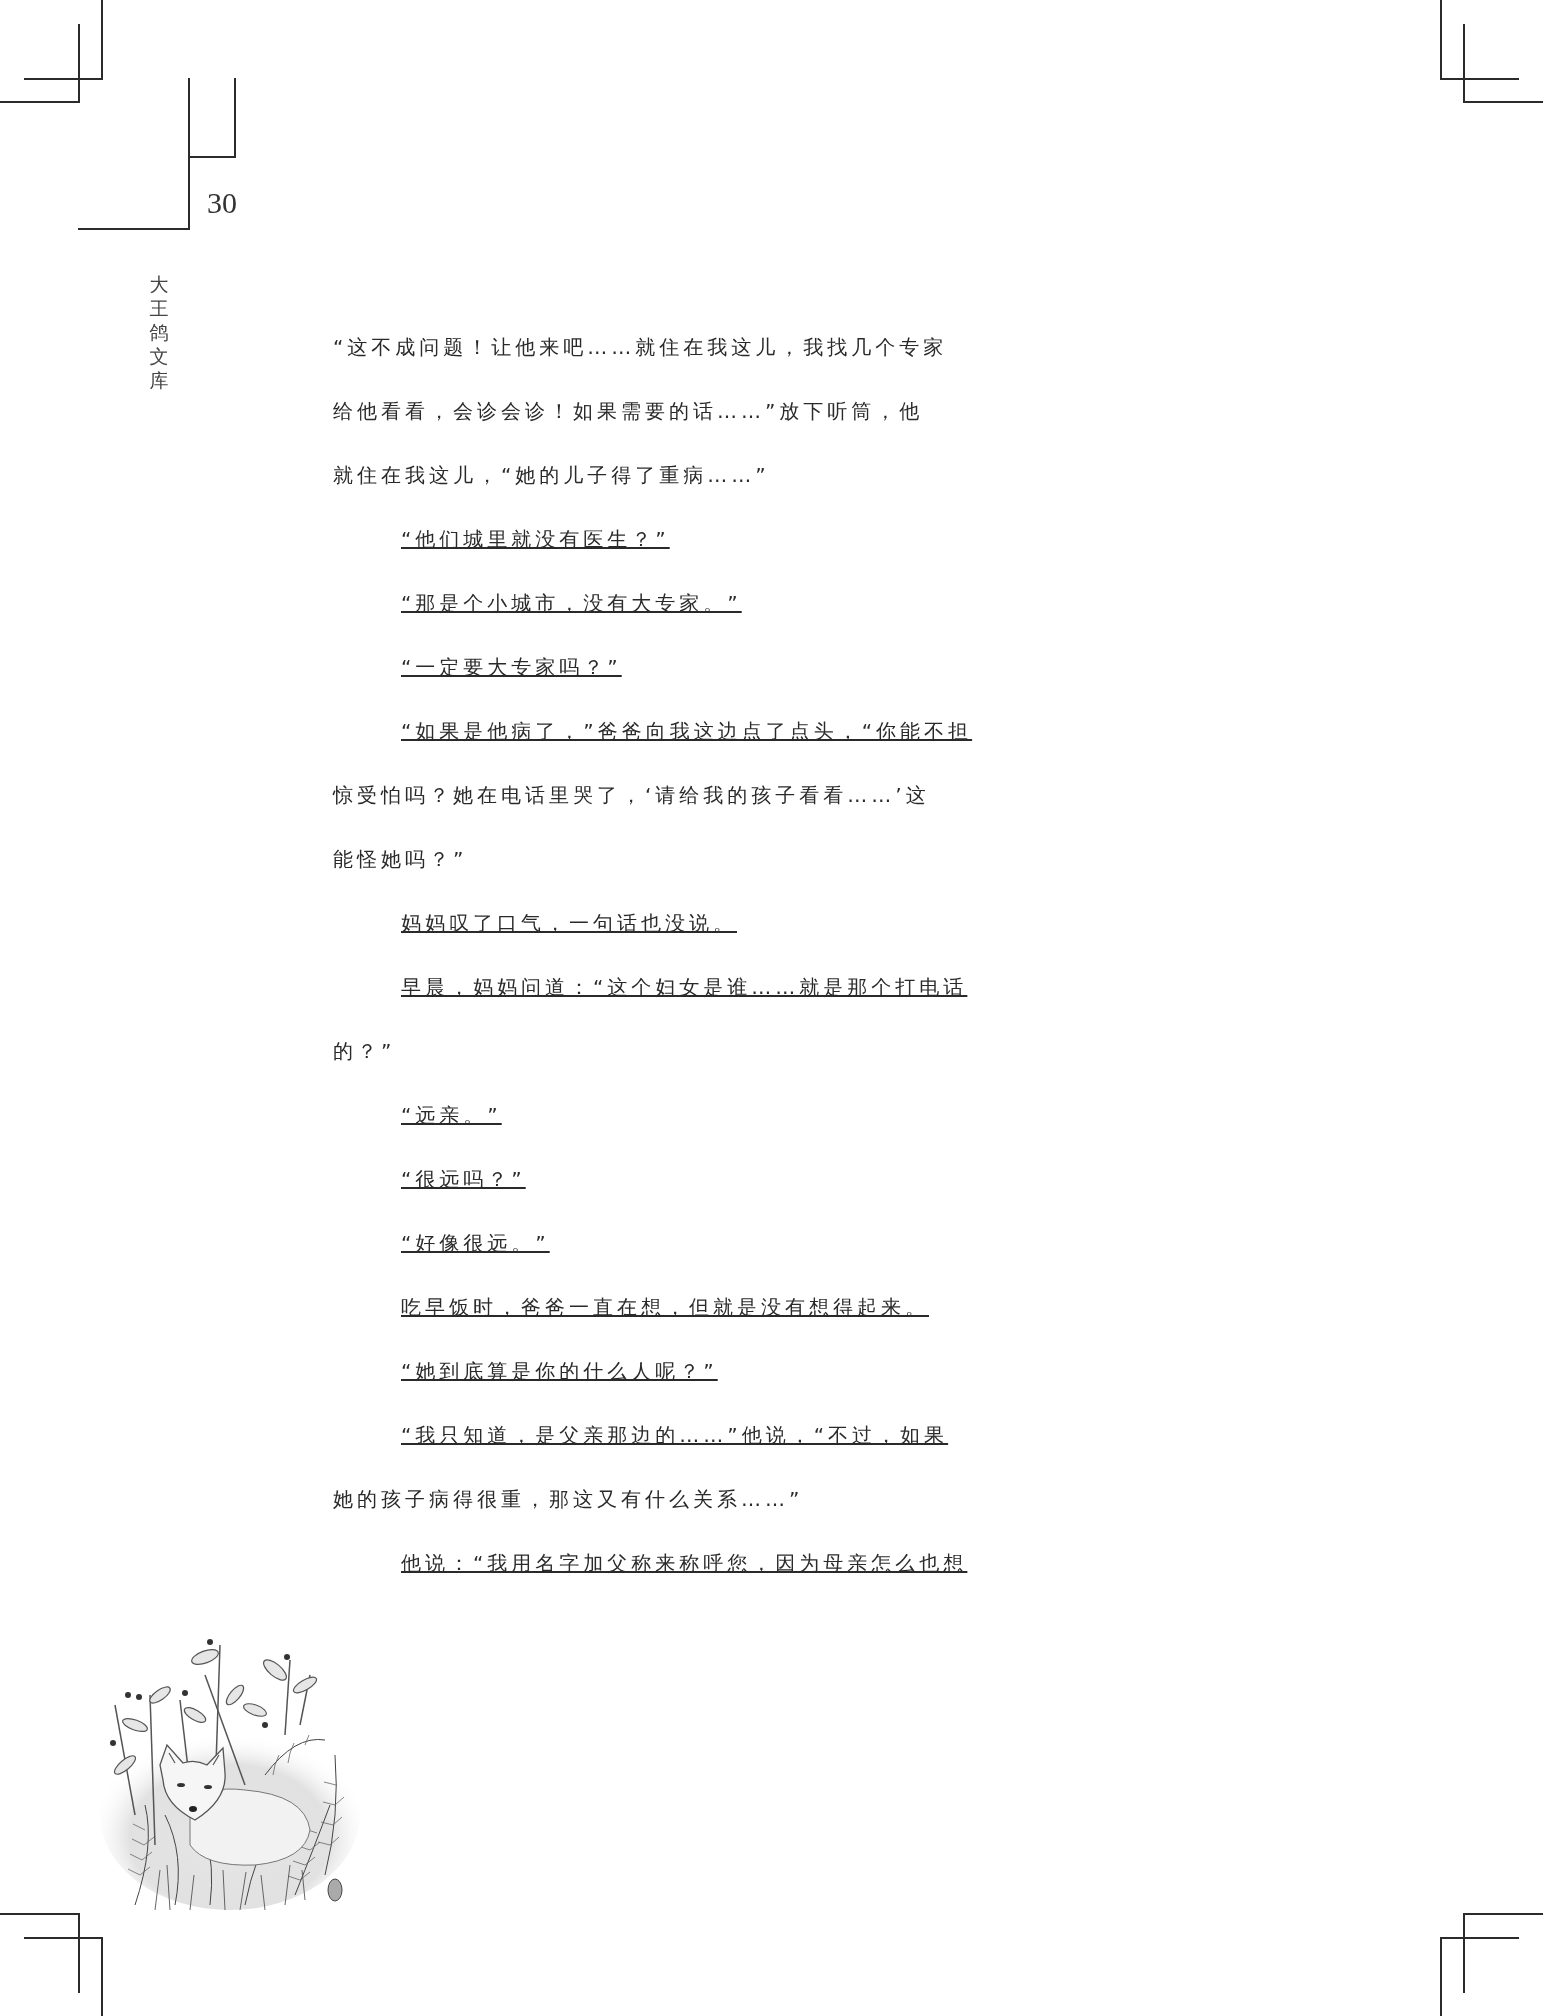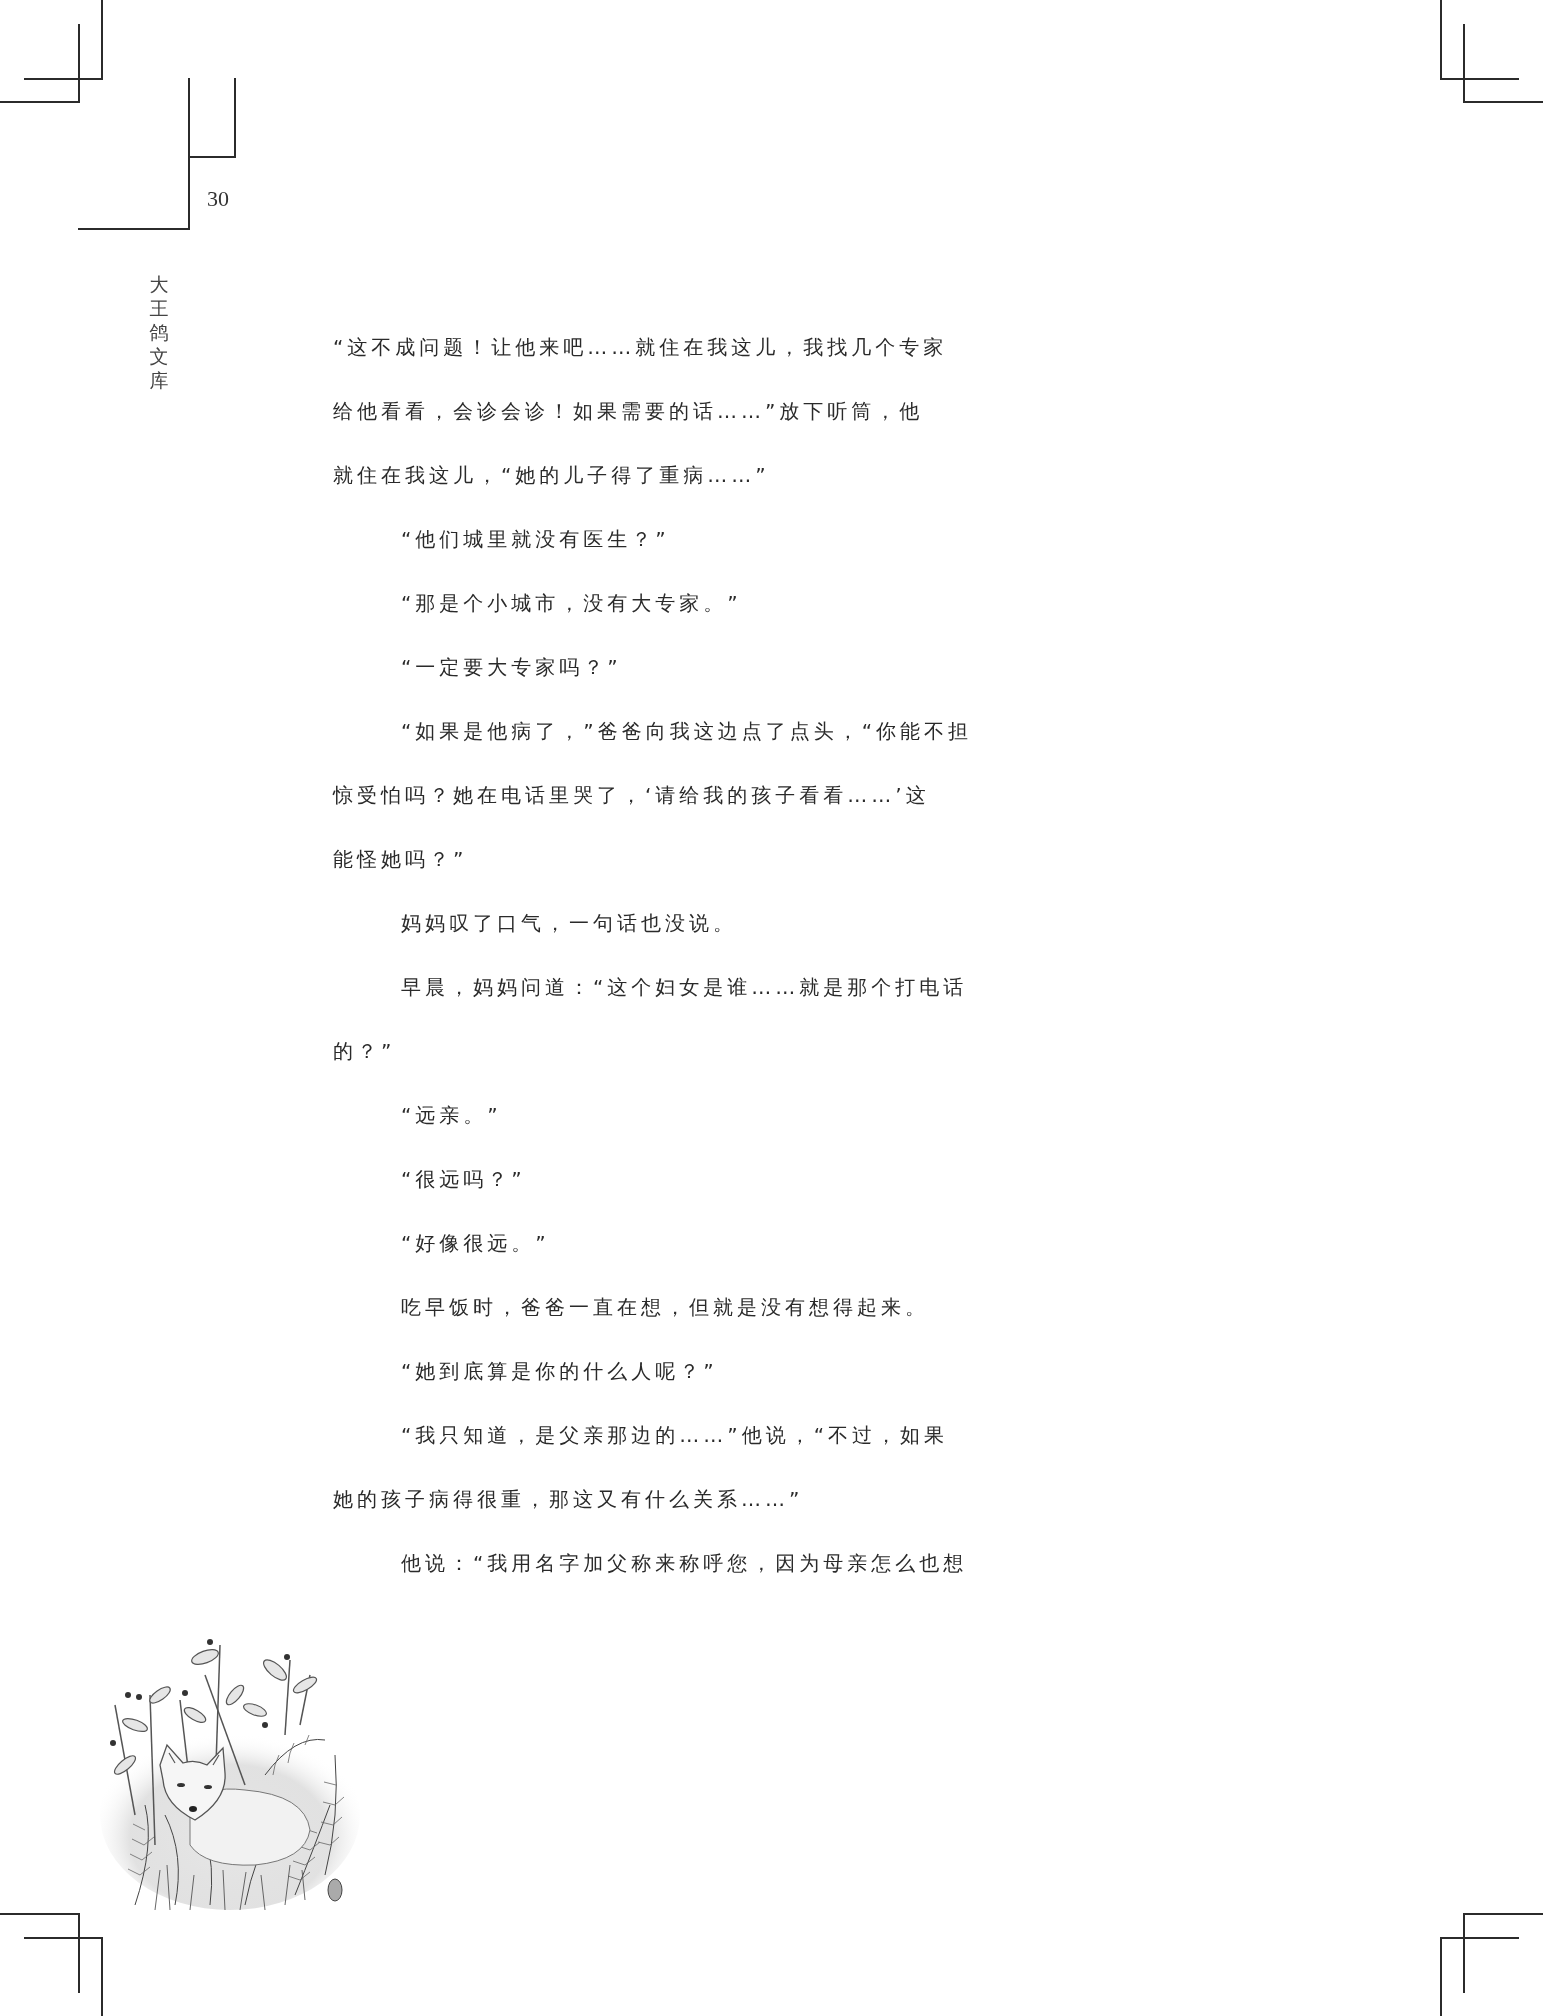--- a/index.html
+++ b/index.html
@@ -20,21 +20,21 @@
       background: #2b2b2b;
     }
     .h { height: 2px; }
     .v { width: 2px; }
 
     .page-number {
       position: absolute;
       left: 207px;
       top: 186px;
       font-family: "Liberation Serif", "DejaVu Serif", serif;
-      font-size: 22px;
+      font-size: 30px;
       color: #333;
       letter-spacing: 0px;
     }
     .series-title {
       position: absolute;
       left: 147px;
       top: 272px;
       width: 24px;
       font-size: 19px;
       line-height: 24px;
@@ -50,21 +50,21 @@
       width: 860px;
     }
     .line {
       height: 64px;
       line-height: 64px;
       font-size: 20px;
       letter-spacing: 4px;
       white-space: nowrap;
       color: #2a2a2a;
     }
-    .line.indent { padding-left: 68px; }
+    .line.indent { padding-left: 68px; text-decoration: underline; }
 
     .illustration {
       position: absolute;
       left: 95px;
       top: 1615px;
       width: 270px;
       height: 300px;
     }
   </style>
 </head>

